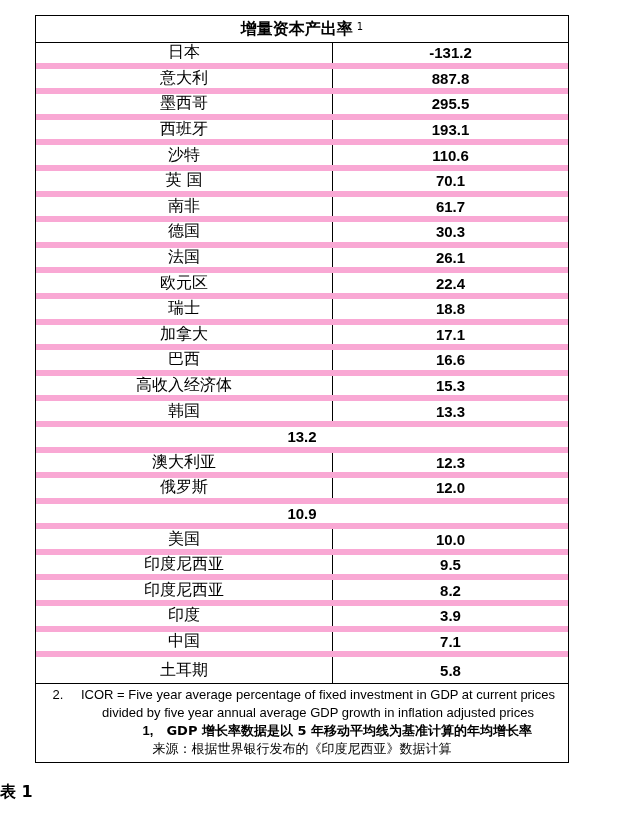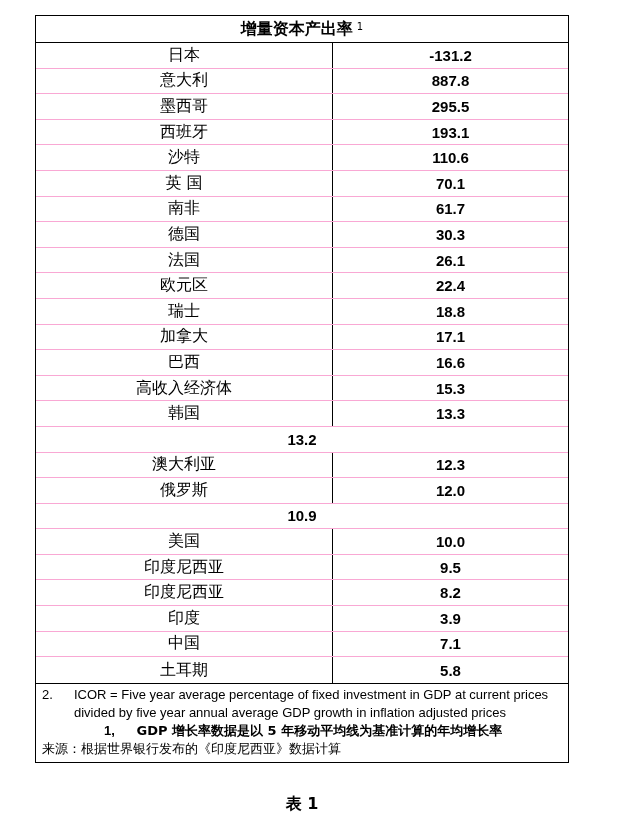--- a/index.html
+++ b/index.html
@@ -1,38 +1,38 @@
 <!DOCTYPE html>
 <html><head>
 <meta charset="utf-8">
 <style>
   html, body { margin: 0; padding: 0; background: #ffffff; }
   body { width: 627px; height: 815px; position: relative; overflow: hidden;
          font-family: "DejaVu Sans", "Liberation Sans", sans-serif; color: #000; }
   .tbl { position: absolute; left: 35px; top: 15px; width: 534px;
-         border: 1px solid #000; box-sizing: border-box; }
+         border: 1px solid #000; box-sizing: border-box; text-align: center; }
   .title-row { height: 27px; border-bottom: 1px solid #000; box-sizing: border-box;
                display: flex; align-items: center; justify-content: center;
                font-size: 16px; font-weight: bold; }
   .title-row sup { font-size: 10px; font-weight: normal; margin-left: 4px; position: relative; top: -3px; }
-  .row { height: 25.6px; display: flex; border-bottom: 1px solid #f9a8d4; box-sizing: border-box; }
+  .row { height: 25.6px; display: flex; border-bottom: 6px solid #f9a8d4; box-sizing: border-box; }
   .row:last-child { border-bottom: none; }
   .c1 { width: 297px; border-right: 1px solid #000; box-sizing: border-box;
         display: flex; align-items: center; justify-content: center; font-size: 16px; }
   .c2 { flex: 1; display: flex; align-items: center; justify-content: center;
         font-family: "Liberation Sans", sans-serif; font-size: 15px; font-weight: bold; }
   .rows { border-bottom: 1px solid #000; }
   .footer { padding: 2px 6px 4px 6px; font-size: 13px; line-height: 18px; }
   .note2 { display: flex; font-family: "Liberation Sans", sans-serif; font-size: 13px; }
   .note2 .num { width: 32px; flex: none; }
   .note1 { padding-left: 62px; font-size: 13px; font-weight: bold; }
   .note1 .n { display: inline-block; width: 28px; font-family: "Liberation Sans", sans-serif; }
   .source { font-size: 13px; }
-  .caption { position: absolute; left: 0; width: 604px; top: 782px; text-align: center;
-             font-weight: bold; font-size: 16px; margin-top: 12px; }
+  .caption { position: absolute; left: 0; width: 604px; top: 782px; text-align: left;
+             font-weight: bold; font-size: 16px; }
 </style>
 </head>
 <body>
 
 <div class="tbl">
   <div class="title-row">
     <span>增量资本产出率</span>
     <sup>1</sup>
   </div>
   <div class="rows" id="rows">

